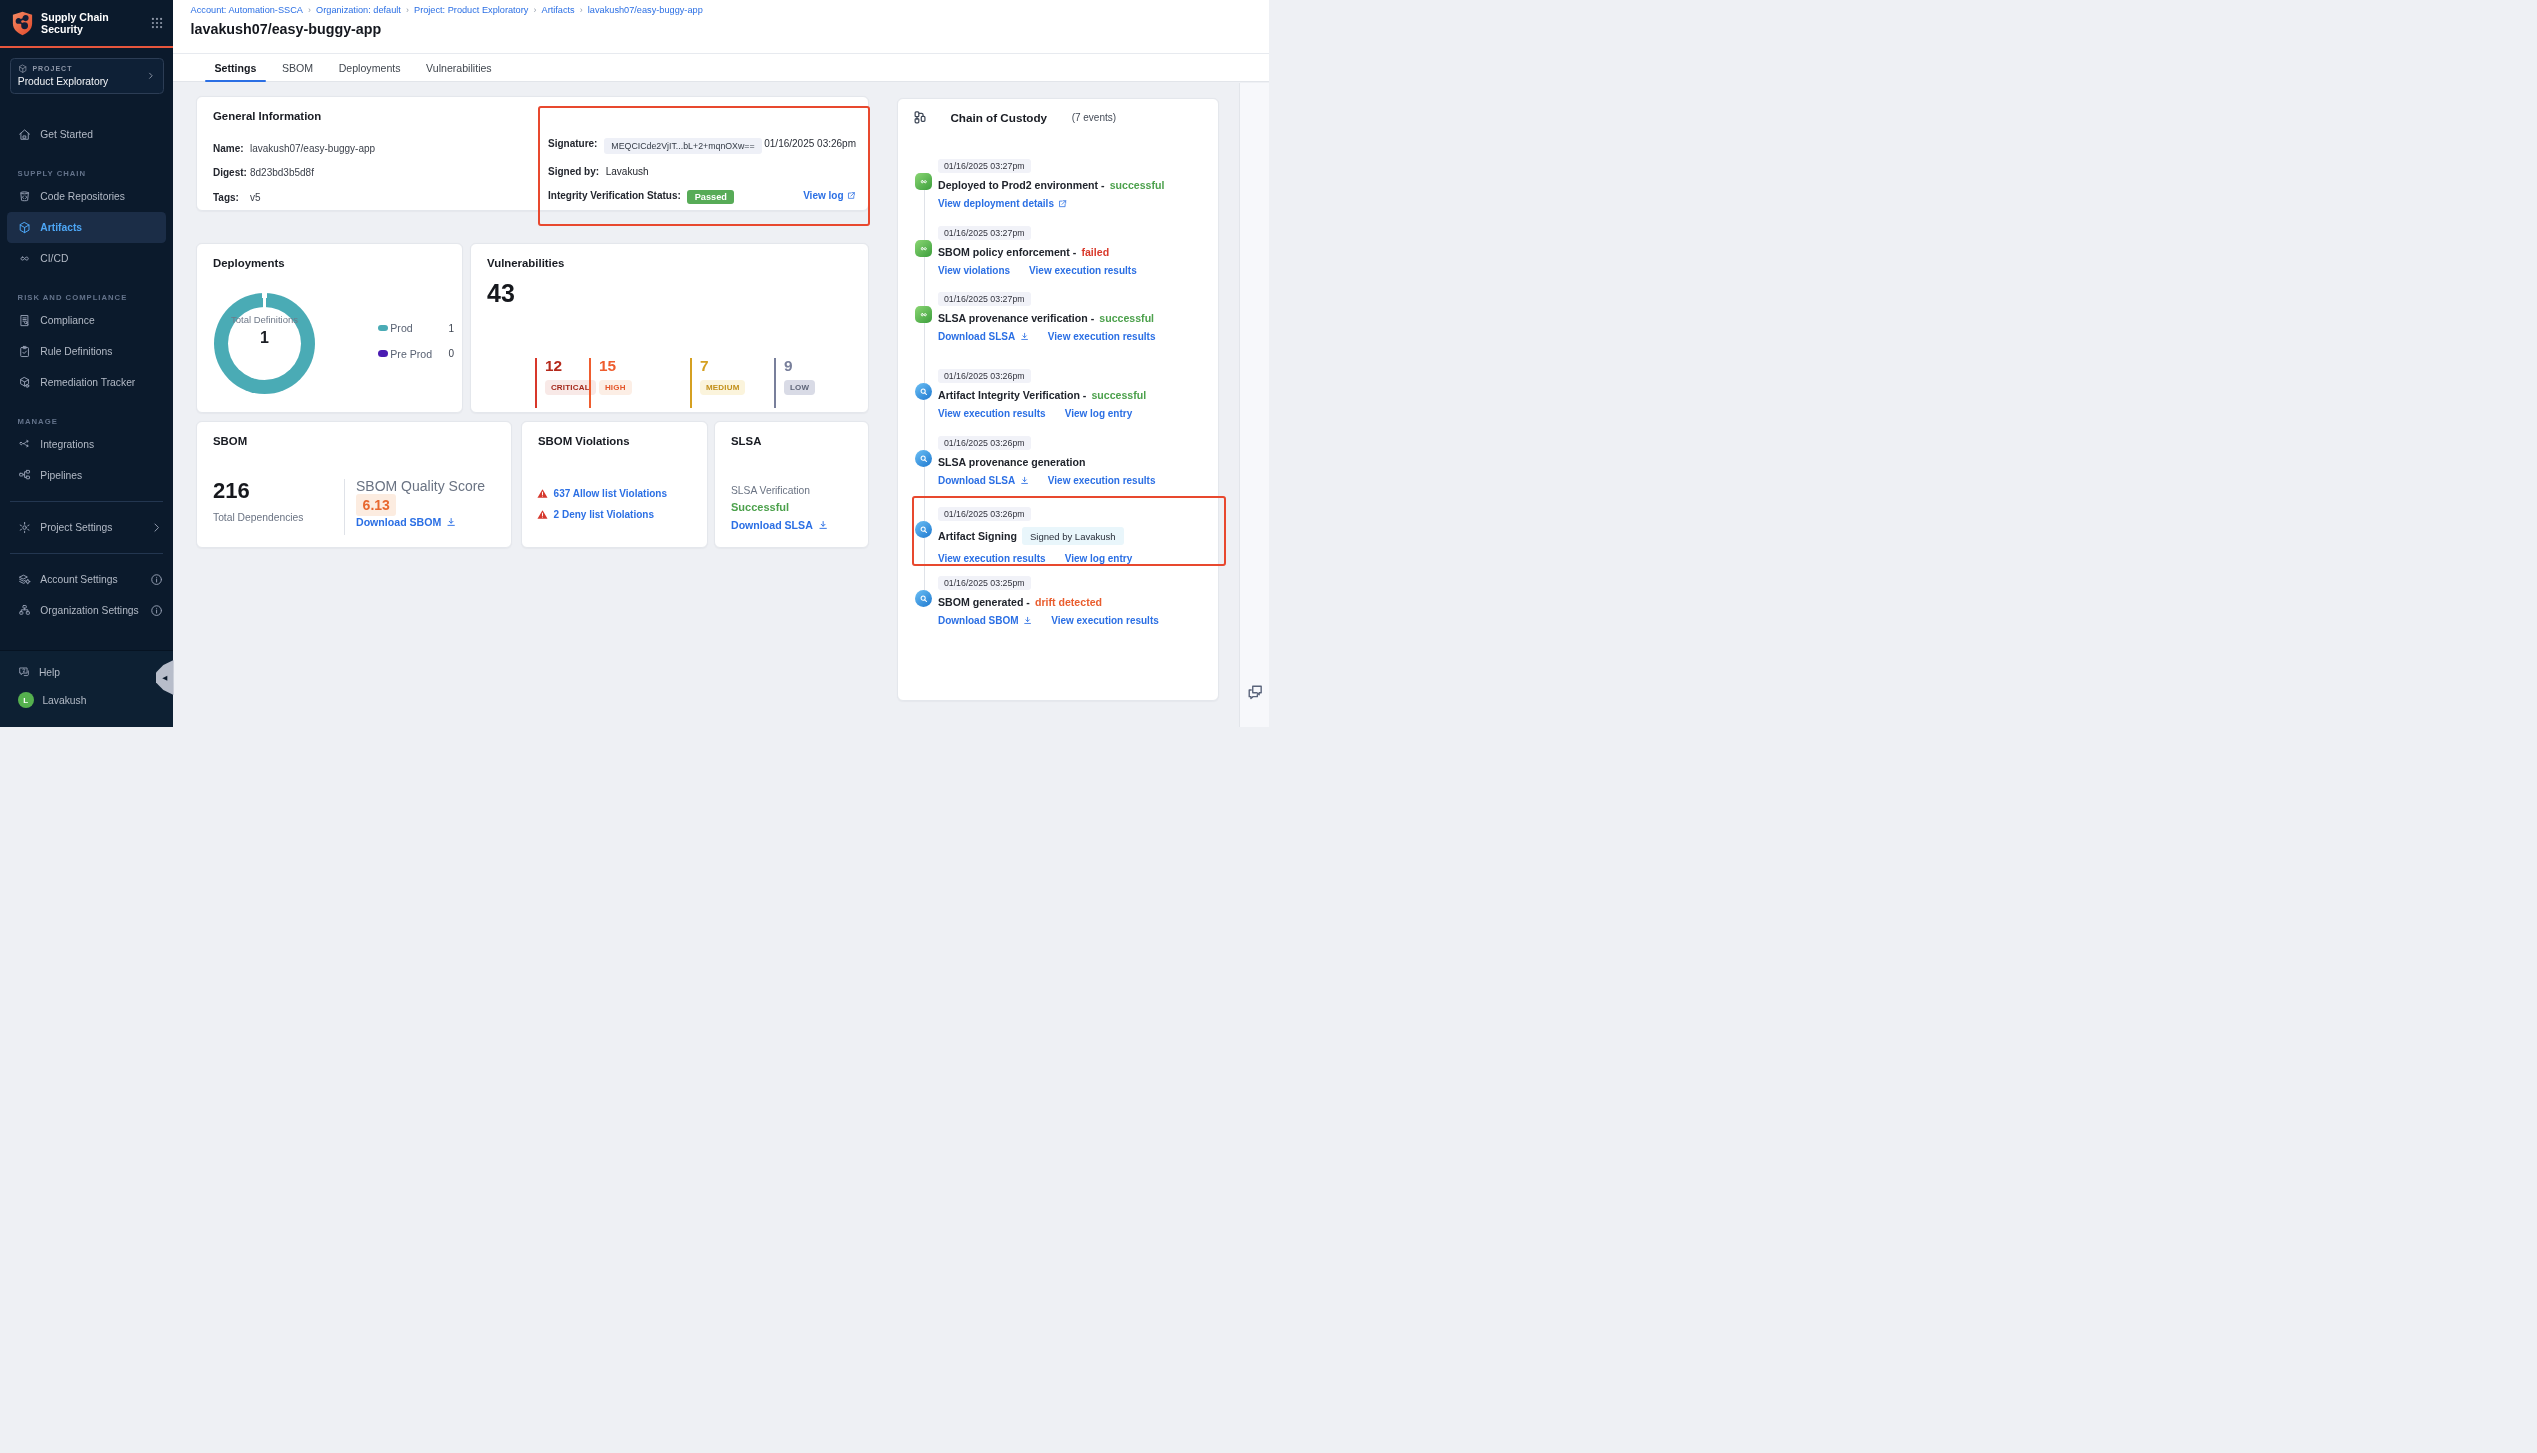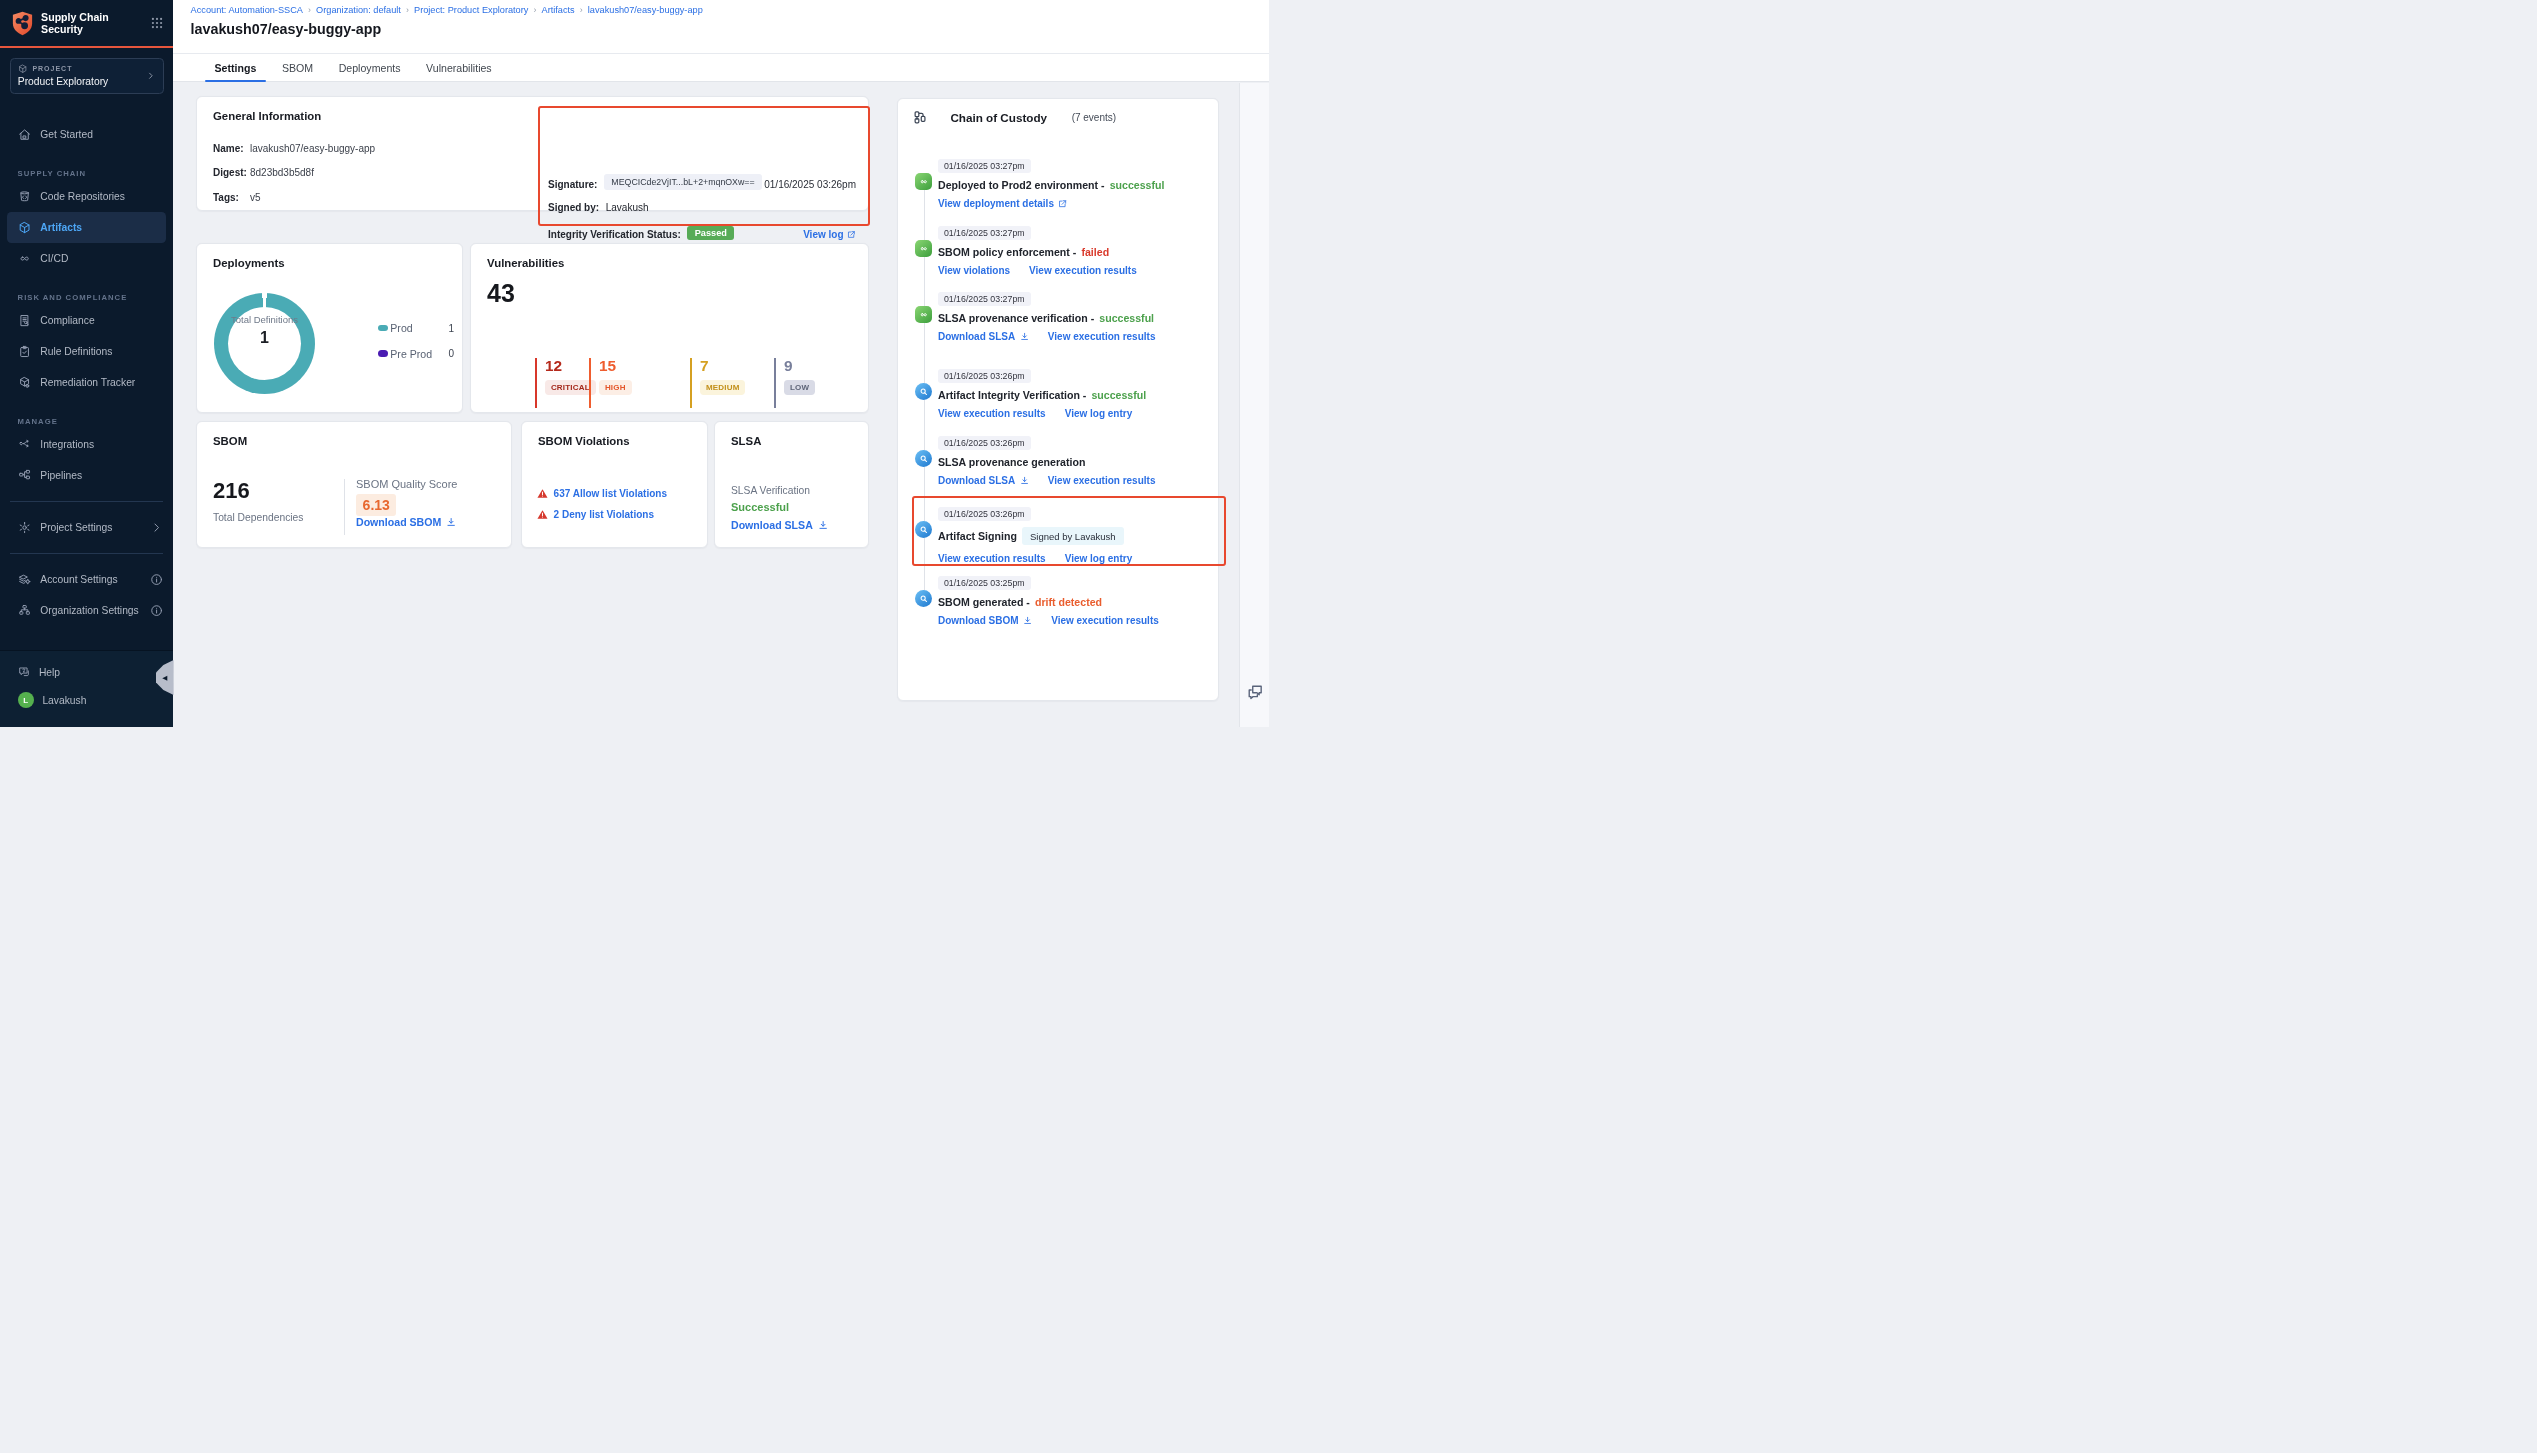--- a/index.html
+++ b/index.html
@@ -48,21 +48,21 @@
   .tab.active::after{ content:""; position:absolute; left:0; right:0; bottom:-0.7px; height:2.2px; background:#2b6fe4; border-radius:1.5px; }
 
   
   .card{ position:absolute; background:#fff; border:0.7px solid #e4e7ec; border-radius:5.9px; box-shadow:0 0.7px 1.5px rgba(16,24,40,.04); z-index:1; }
   .card-title{ position:absolute; left:16px; top:13.2px; font-size:11.4px; font-weight:700; color:#181b22; }
 
   
   #card-geninfo{ left:196px; top:96px; width:673px; height:115px; }
   .gi-row{ position:absolute; left:16px; font-size:10px; color:#3c414b; display:flex; align-items:center; }
   .gi-label{ font-weight:700; color:#23262e; width:37px; }
-  .gir{ position:absolute; left:351px; width:308px; font-size:10px; display:flex; align-items:flex-end;margin-top:36px; }
+  .gir{ position:absolute; left:351px; width:308px; font-size:10px; display:flex; align-items:flex-start; }
   .gir-label{ font-weight:700; color:#23262e; margin-right:6.6px; white-space:nowrap; }
   .sig-pill{ background:#eef0f7; border-radius:2.9px; padding:2.9px 7.3px; font-size:8.8px; color:#333a45; cursor:pointer; }
   .sig-date{ margin-left:auto; color:#2a2e37; }
   .passed-badge{ background:#57ab57; color:#fff; font-size:9.2px; font-weight:700; border-radius:2.9px; padding:2.2px 7.3px; }
   .viewlog{ margin-left:auto; color:#2b6fe4; font-weight:600; font-size:10px; display:flex; align-items:center; gap:3.7px; cursor:pointer; }
   .viewlog [data-icon]{ font-size:8.8px; }
 
   
   #card-deploy{ left:196px; top:243px; width:267px; height:170px; }
   .donut{ position:absolute; left:17px; top:49px; width:101px; height:101px; border-radius:50%;
@@ -86,21 +86,21 @@
   .sev-critical{ border-color:#d8372a; } .sev-critical .sev-num{ color:#b52a1c; } .sev-critical .sev-badge{ color:#a4281b; background:#f8e9e7; }
   .sev-high{ border-color:#ef5d2f; } .sev-high .sev-num{ color:#ef5d2f; } .sev-high .sev-badge{ color:#e4562a; background:#fceee5; }
   .sev-medium{ border-color:#d5a021; } .sev-medium .sev-num{ color:#d5a021; } .sev-medium .sev-badge{ color:#c2901a; background:#fbf4dc; }
   .sev-low{ border-color:#787f9b; } .sev-low .sev-num{ color:#787f9b; } .sev-low .sev-badge{ color:#5e6578; background:#d9dbe6; }
 
   
   #card-sbom{ left:196px; top:421px; width:316px; height:127px; }
   .sbom-total{ position:absolute; left:16px; top:56px; font-size:22px; font-weight:700; color:#16181d; }
   .sbom-deps{ position:absolute; left:16px; top:90px; font-size:10.3px; color:#6a7383; }
   .sbom-div{ position:absolute; left:147px; top:57px; width:0.7px; height:56px; background:#dfe2e8; }
-  .sbom-q-label{ position:absolute; left:159px; top:56px; font-size:11px; color:#6a7383; }
+  .sbom-q-label{ position:absolute; left:159px; top:56px; font-size:14px; color:#6a7383; }
   .sbom-q-badge{ position:absolute; left:159px; top:72px; font-size:14px; font-weight:700; color:#e8682f; background:#fcece0; border-radius:2.9px; padding:2.9px 6.6px; }
   .dl-link{ position:absolute; font-size:10.6px; font-weight:700; color:#2b6fe4; display:flex; align-items:center; gap:5.1px; cursor:pointer; }
   .dl-link [data-icon]{ font-size:10.3px; }
   #sbom-dl{ left:159px; top:94px; }
 
   
   #card-sbomv{ left:521px; top:421px; width:187px; height:127px; }
   .viol-row{ position:absolute; left:14.7px; display:flex; align-items:center; gap:5.9px; font-size:10px; font-weight:600; color:#2b6fe4; cursor:pointer; }
   .viol-row [data-icon]{ font-size:11px; }
 

